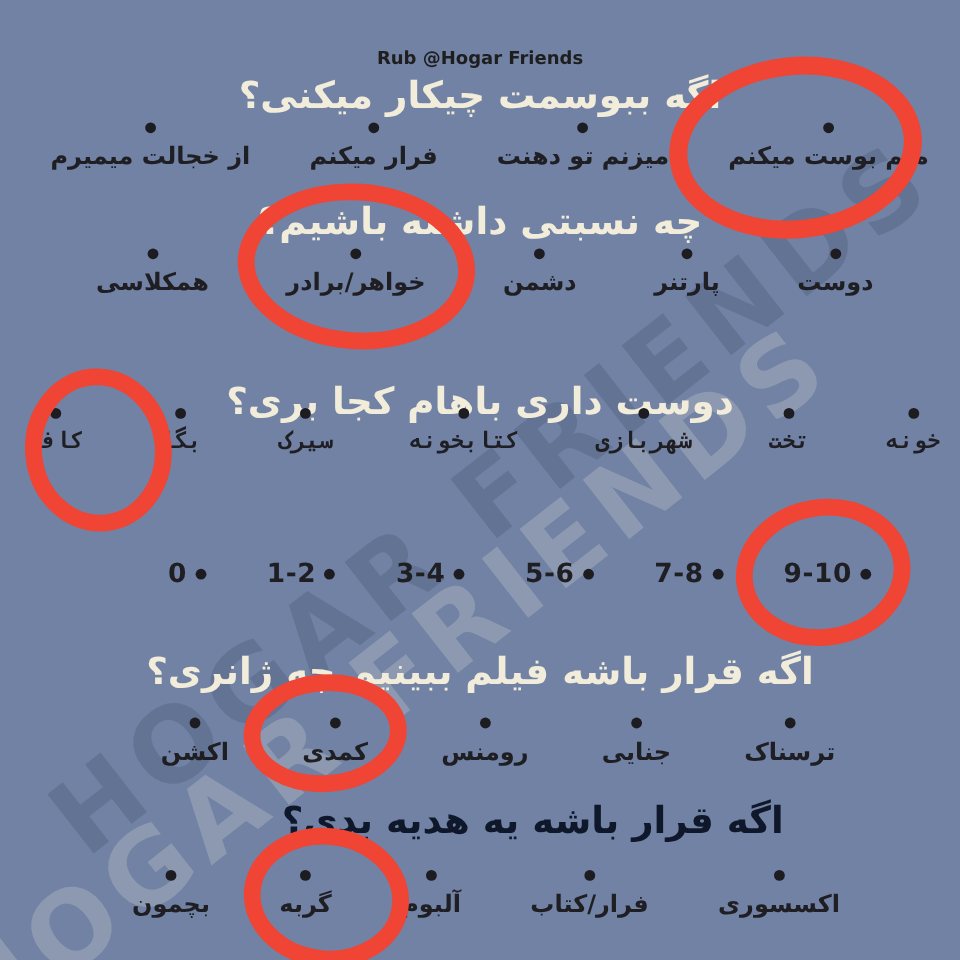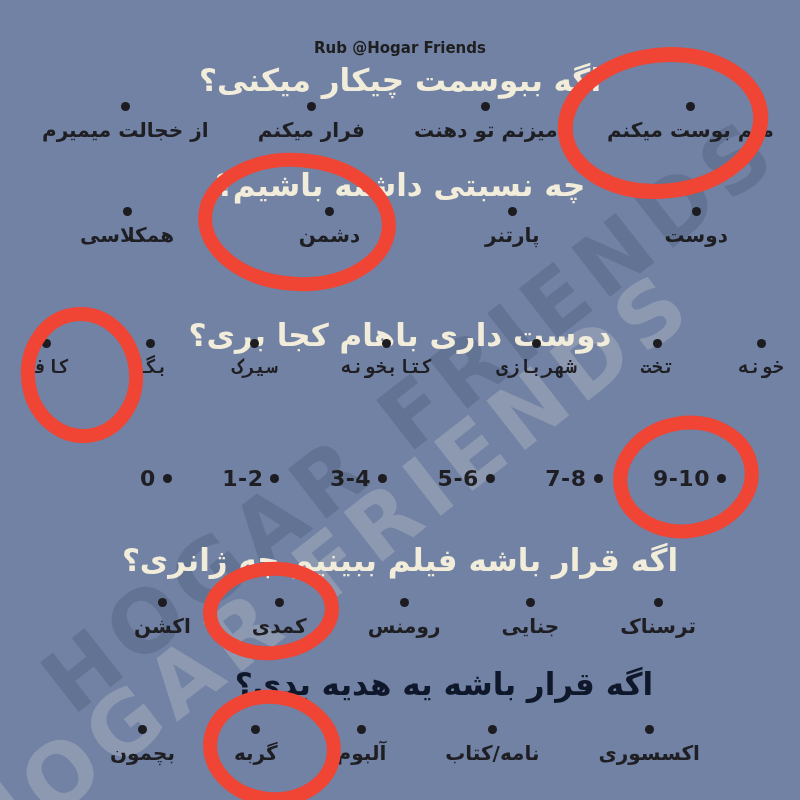--- a/index.html
+++ b/index.html
@@ -76,20 +76,24 @@
         <span class="opt">
           <span class="dot"></span>
           <span class="txt">پارتنر</span>
         </span>
         <span class="opt">
           <span class="dot"></span>
           <span class="txt">دشمن</span>
         </span>
         <span class="opt">
           <span class="dot"></span>
+          <span class="txt">خواهر/برادر</span>
+        </span>
+        <span class="opt">
+          <span class="dot"></span>
           <span class="txt">همکلاسی</span>
         </span>
       </div>
       <div class="q-title" style="top: 289px; color: rgb(242, 236, 218); margin-top: 28px;">دوست داری باهام کجا بری؟</div>
       <div class="q-row small" style="top: 342px; padding-left: 24px; padding-right: 16px;">
         <span class="opt">
           <span class="dot"></span>
           <span class="txt">خونه</span>
         </span>
         <span class="opt">
@@ -167,21 +171,21 @@
         </span>
       </div>
       <div class="q-title" style="top: 666px; color: #0f172a; margin-left: 44px;">اگه قرار باشه یه هدیه بدی؟</div>
       <div class="q-row" style="top: 728px; padding-left: 110px; padding-right: 100px;">
         <span class="opt">
           <span class="dot"></span>
           <span class="txt">اکسسوری</span>
         </span>
         <span class="opt">
           <span class="dot"></span>
-          <span class="txt">نامه/کتاب</span>
+          <span class="txt">فرار/کتاب</span>
         </span>
         <span class="opt">
           <span class="dot"></span>
           <span class="txt">آلبوم</span>
         </span>
         <span class="opt">
           <span class="dot"></span>
           <span class="txt">گربه</span>
         </span>
         <span class="opt">

